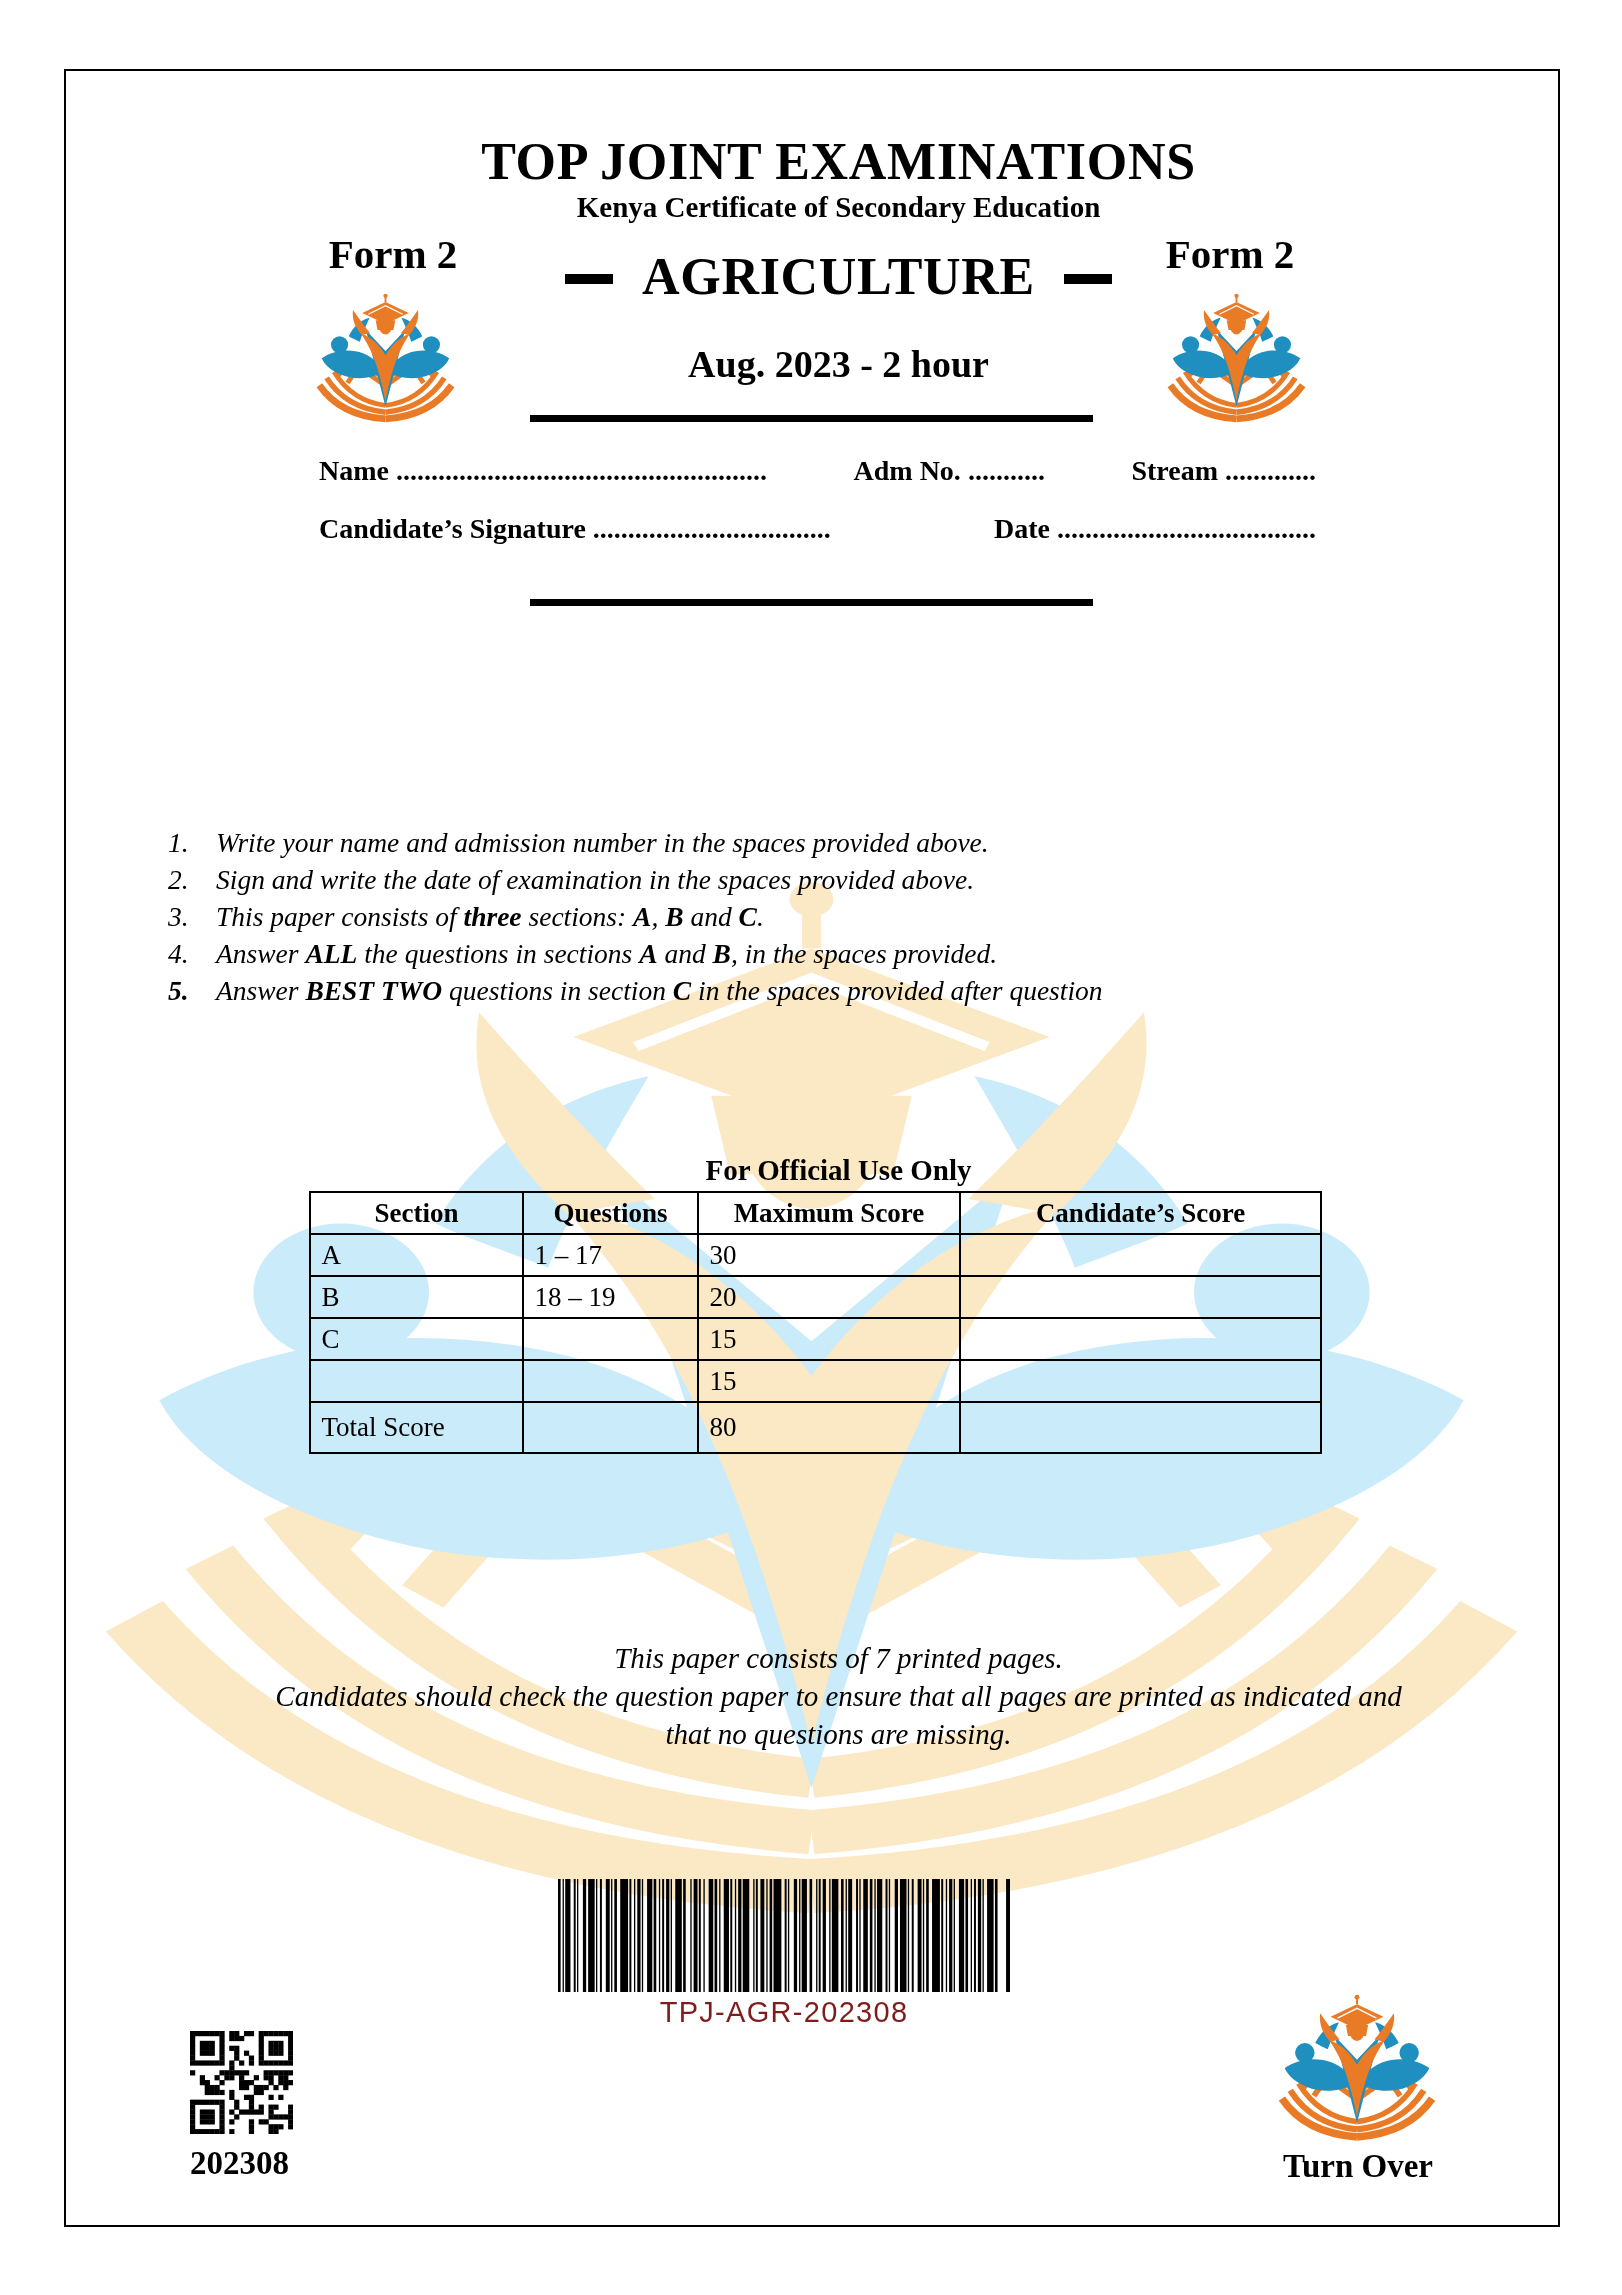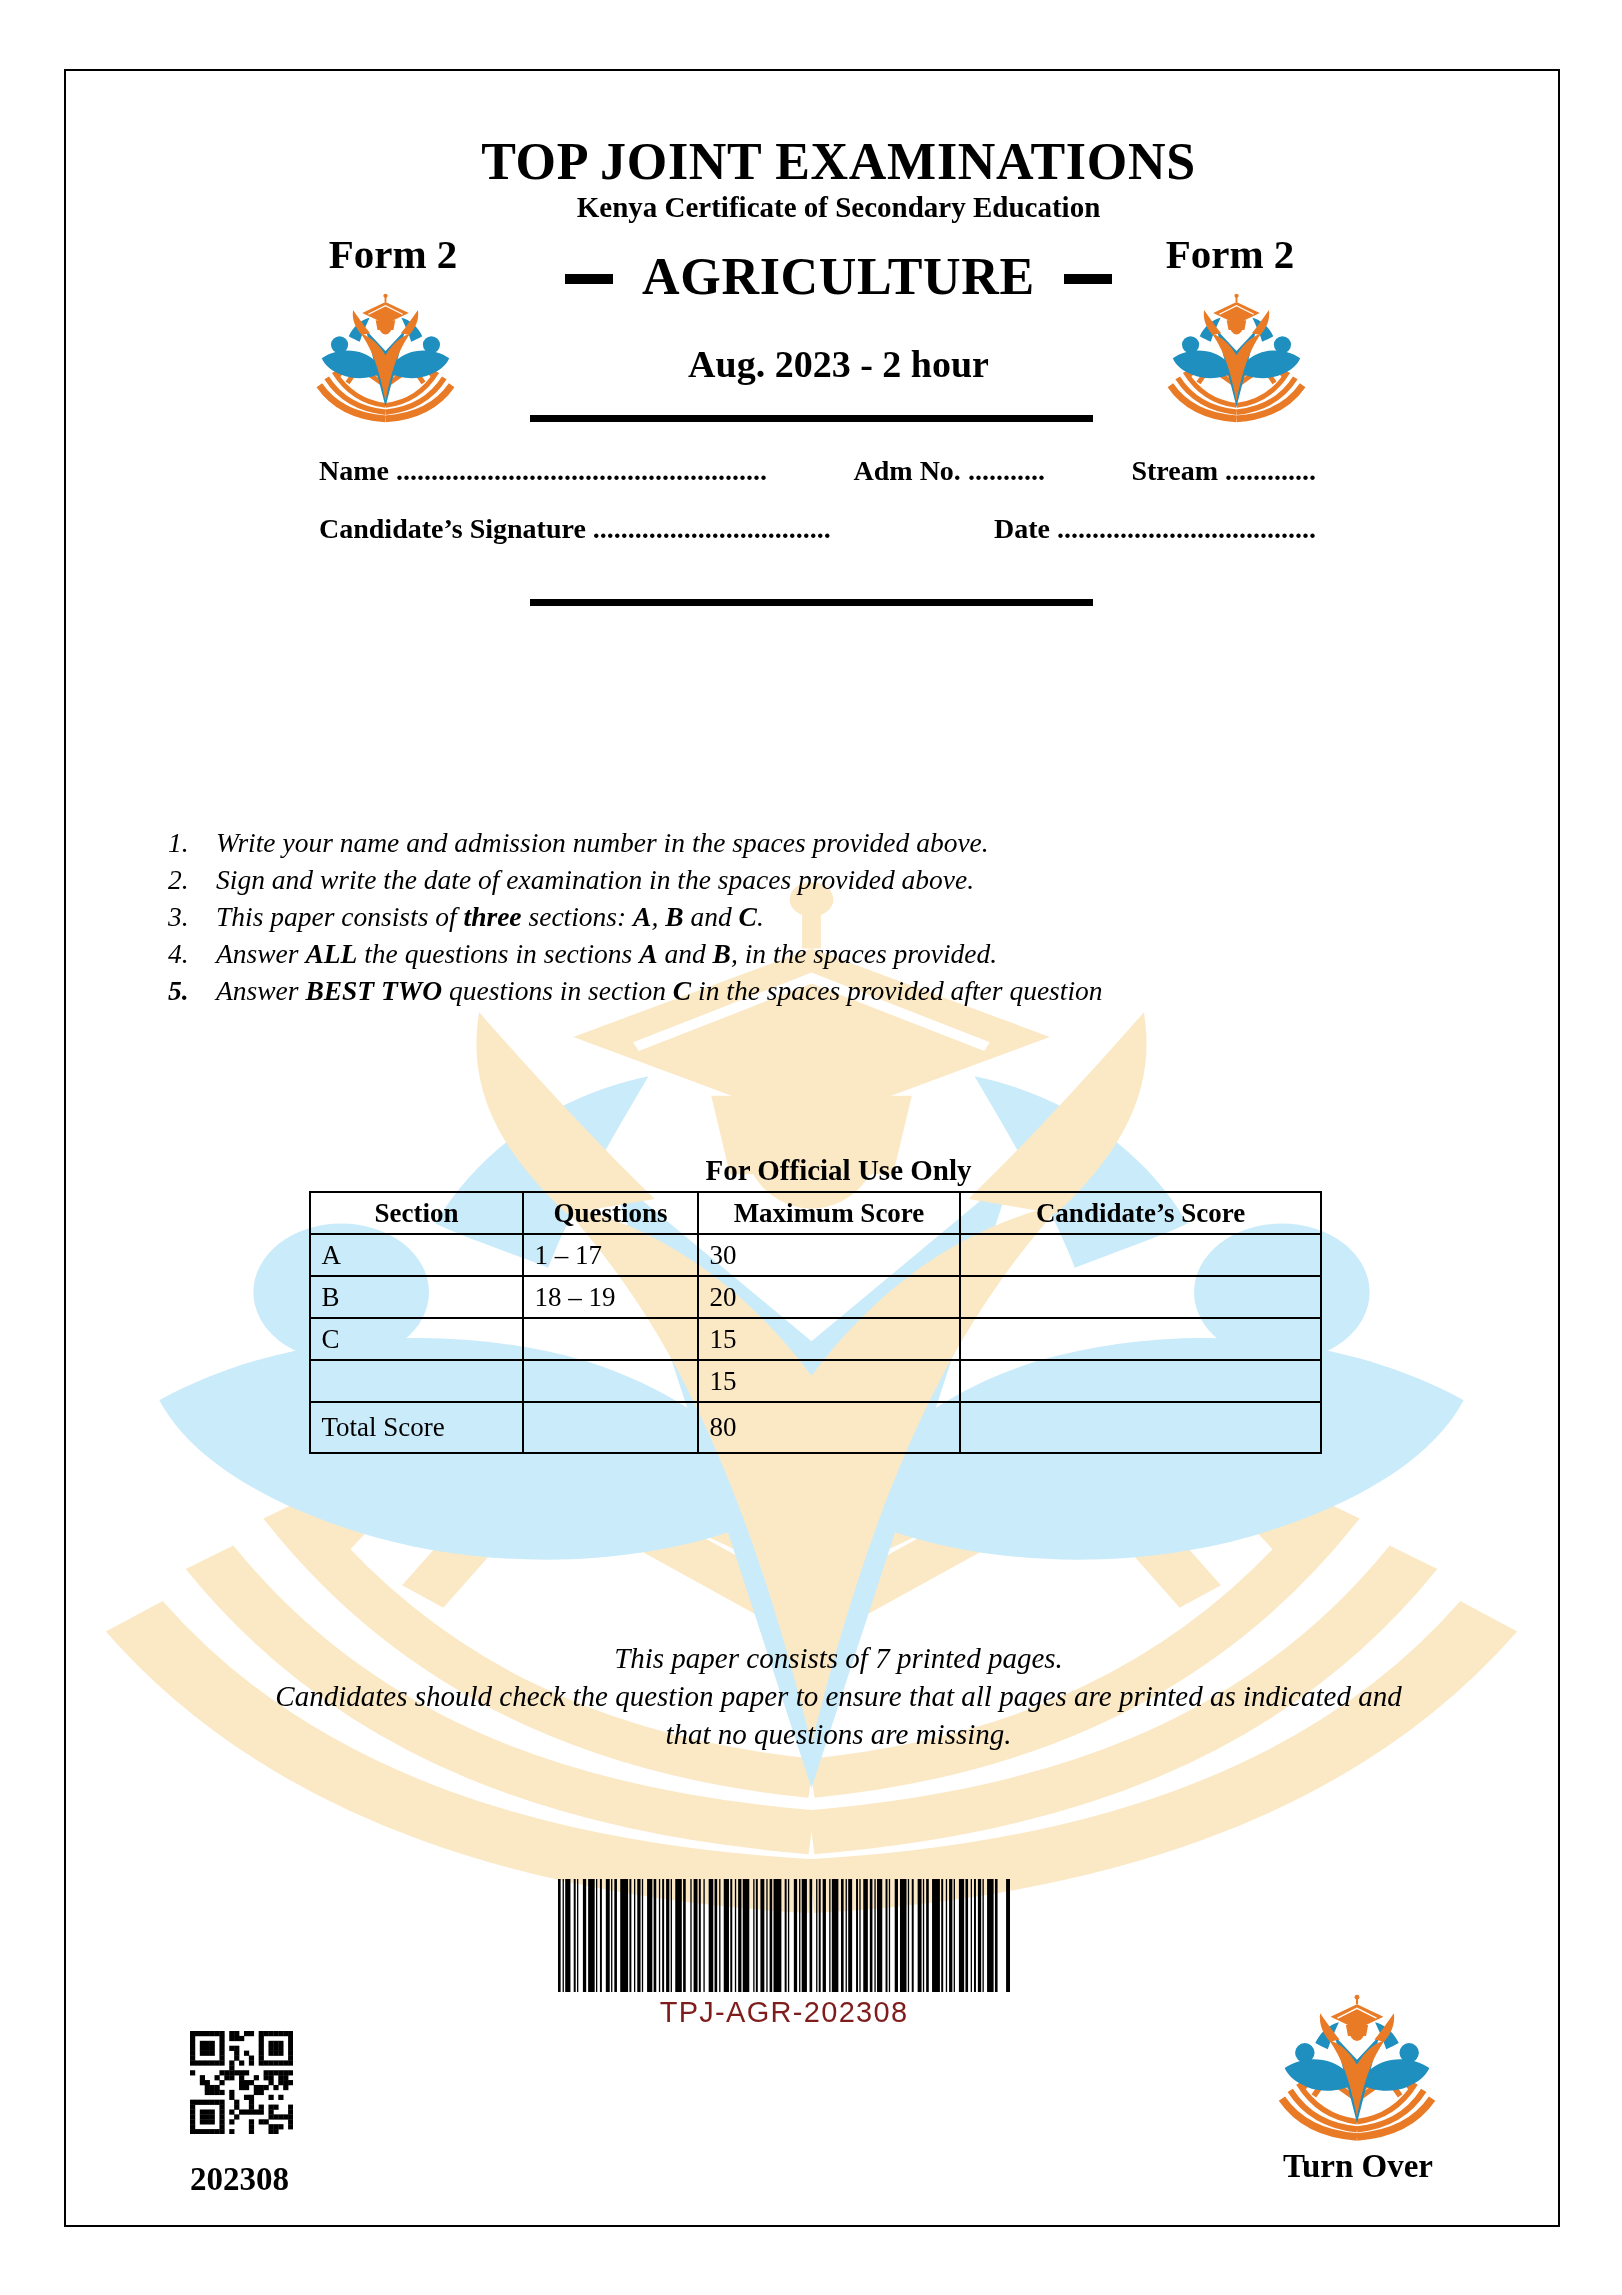--- a/index.html
+++ b/index.html
@@ -78,21 +78,21 @@
 
   
   .barcode-wrap { left:558px; top:1879px; width:452px; text-align:center; }
   .barcode-svg { display:block; width:452px; height:113px; }
   .barcode-text { margin-top:3.9px; font-family:"Liberation Sans", sans-serif;
                   font-size:29px; letter-spacing:1.3px; color:#7f1d1d; }
 
   
   .qr-wrap { left:190px; top:2031px; width:144px; }
   .qr-svg { display:block; width:103px; height:103px; }
-  .qr-label { margin-top:27px; font-size:33px; font-weight:bold; }
+  .qr-label { margin-top:11px; font-size:33px; font-weight:bold; }
   .footer-logo { left:1273px; top:1993px; }
   .turn-over { left:1250px; top:2148px; width:216px; text-align:center;
                font-size:33px; font-weight:bold; }
 </style>
 </head>
 <body style="--logo-orange: #E97B27; --logo-blue: #1E8FBE; --wm-orange: #FBE9C6; --wm-blue: #C9EBFA;">
 
 <svg width="0" height="0" style="position:absolute" aria-hidden="true">
   <defs>
     <symbol id="tje-logo" viewBox="0 0 240 220">

